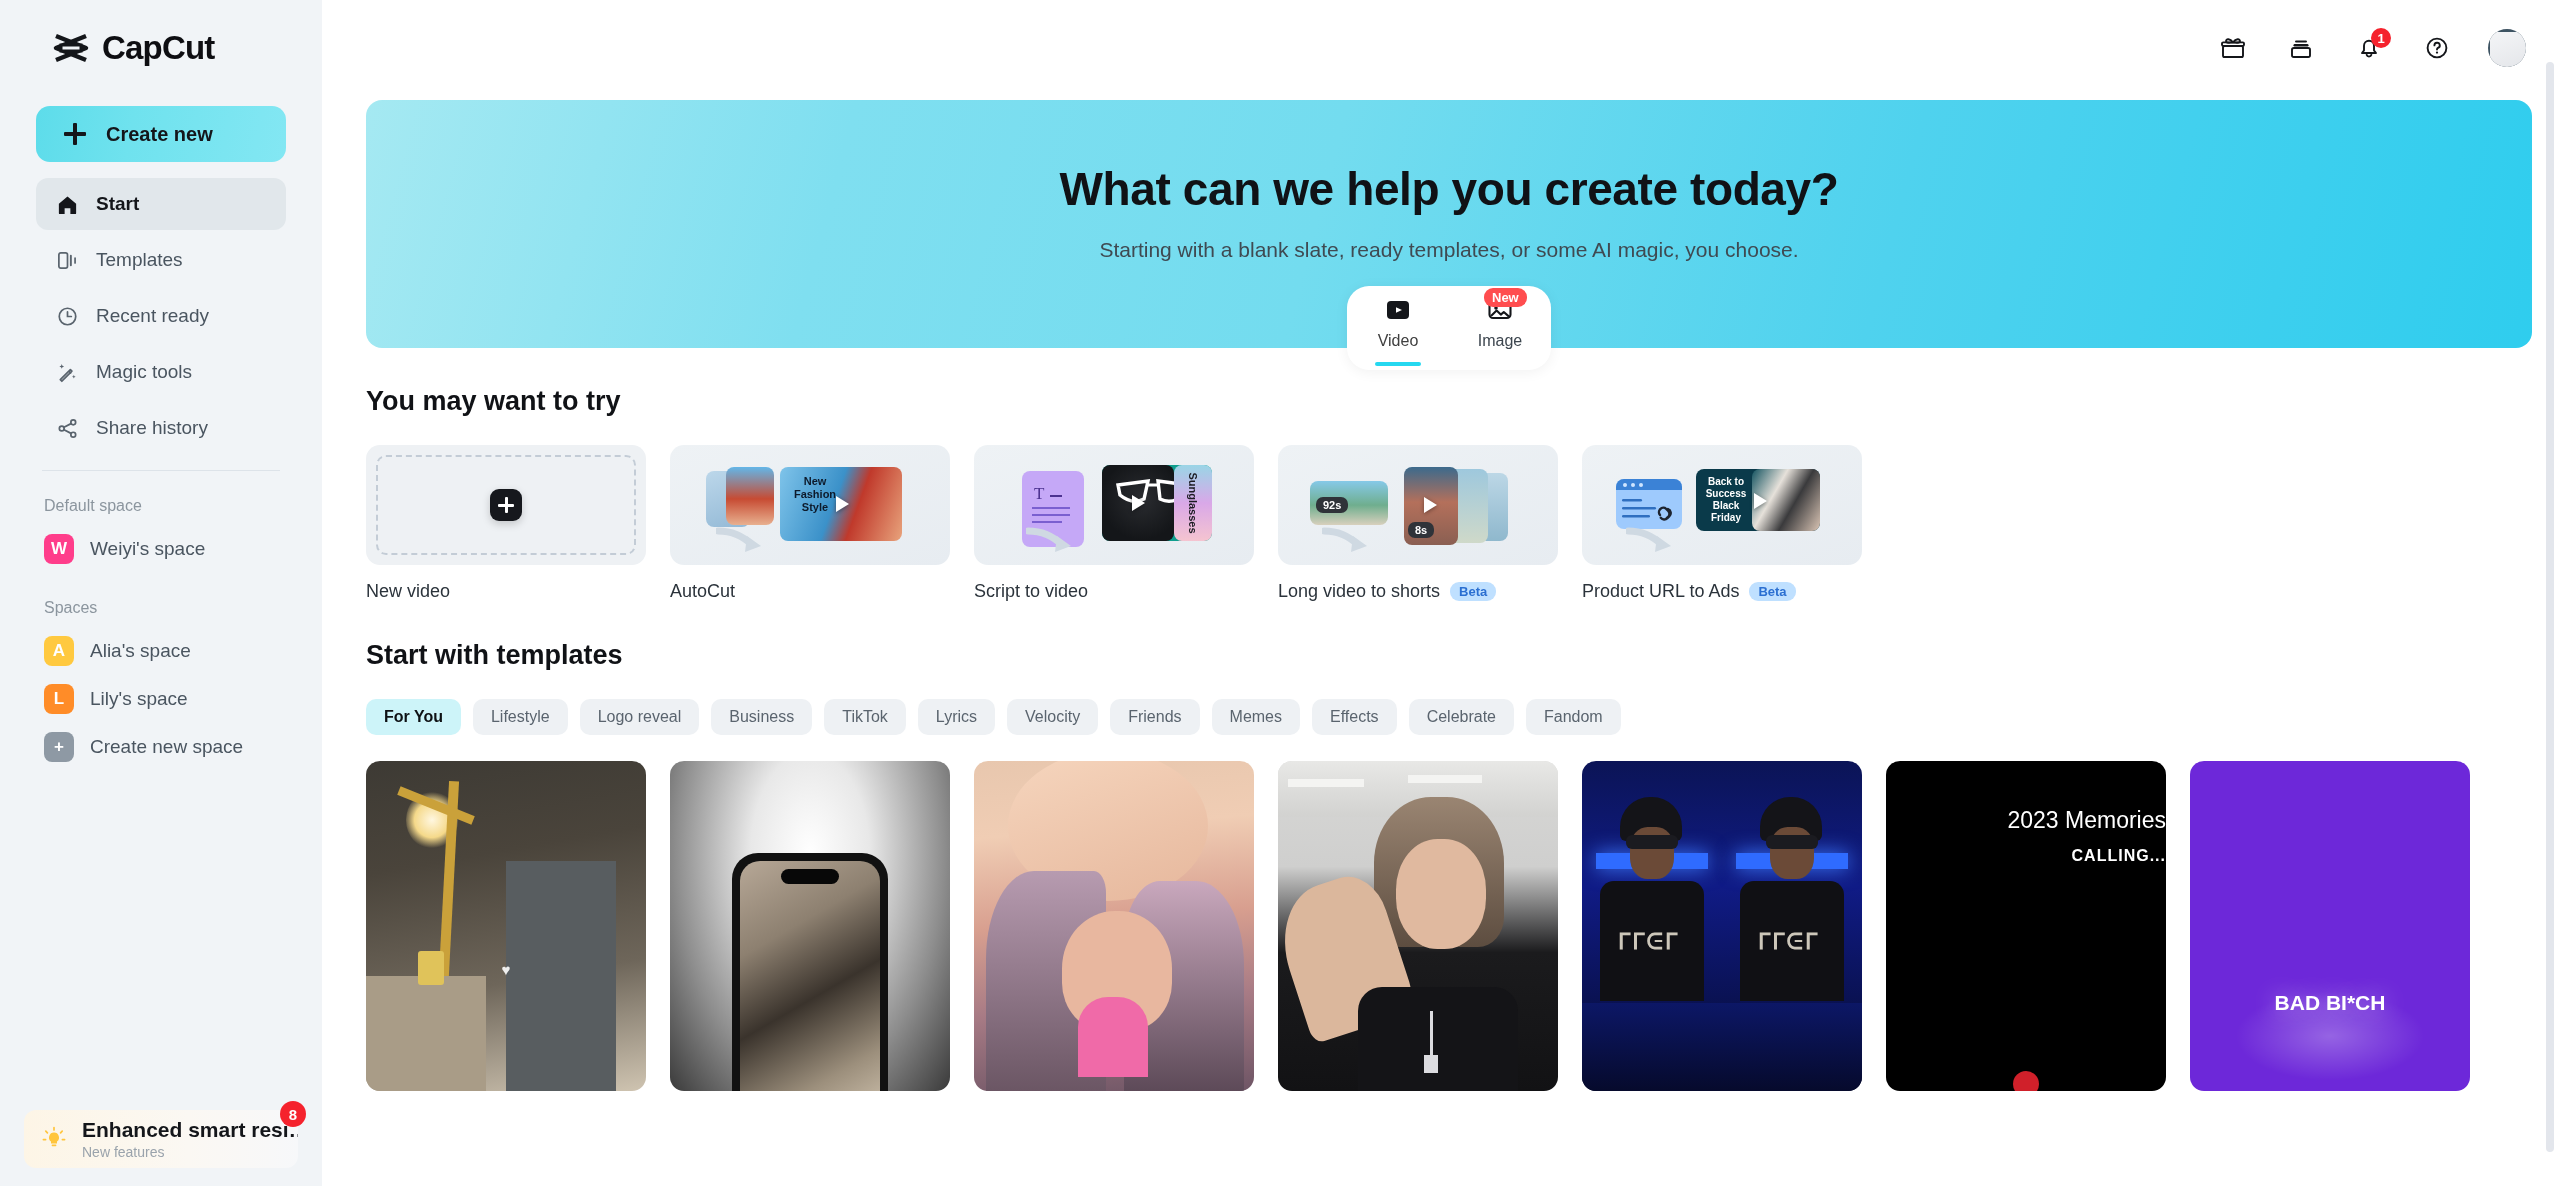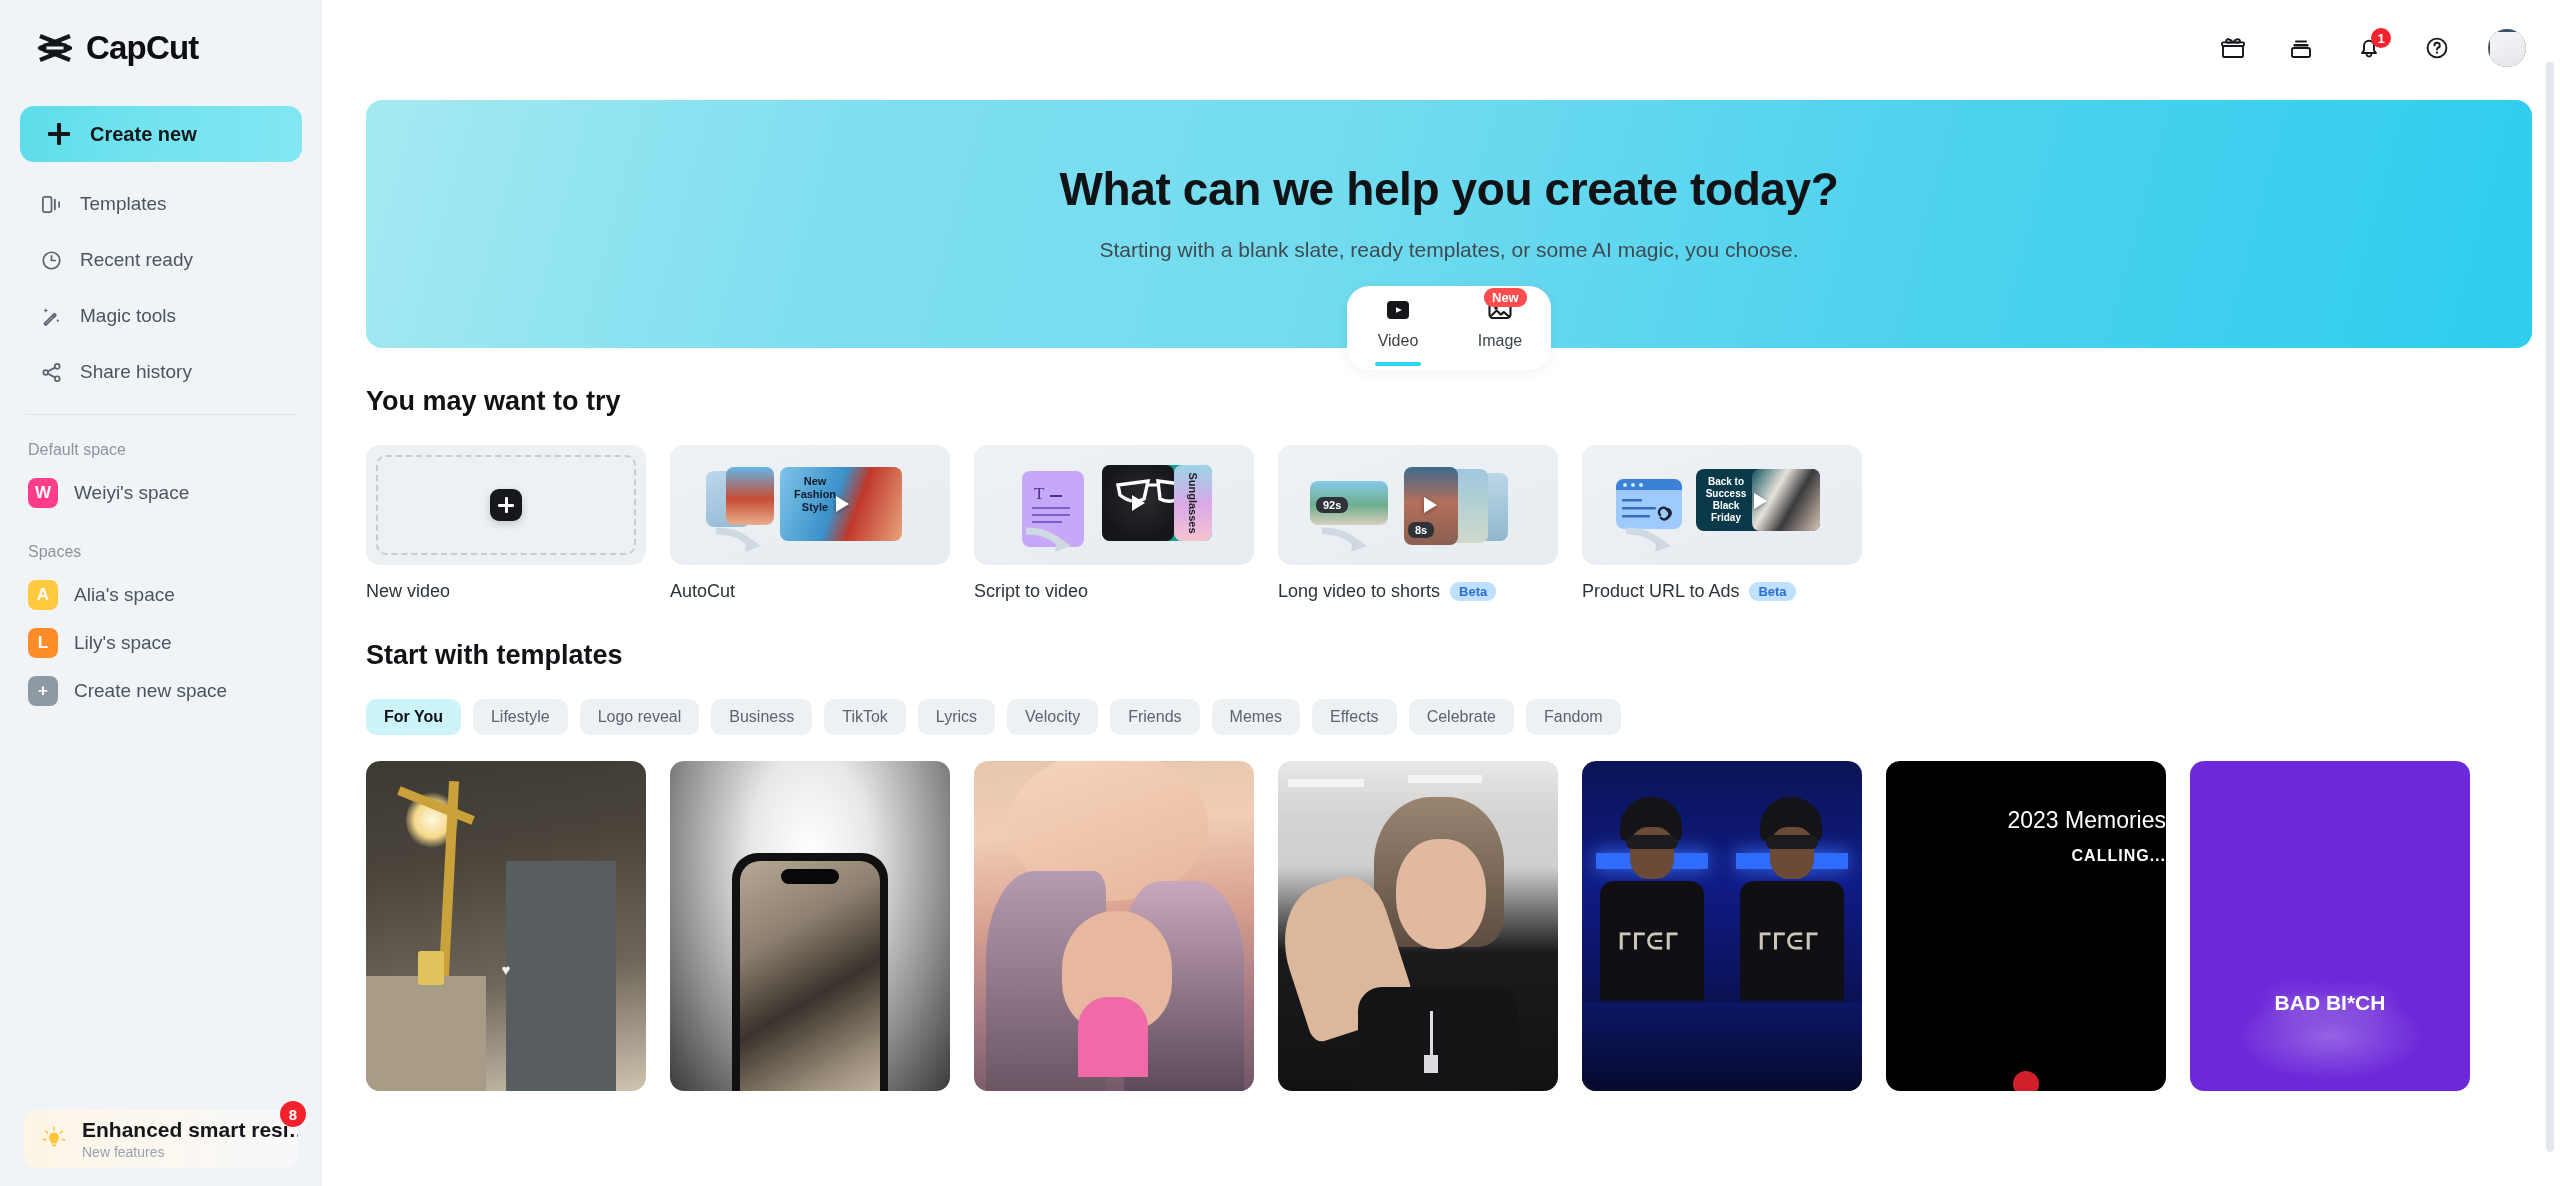--- a/index.html
+++ b/index.html
@@ -10,21 +10,21 @@
     font-family: "Liberation Sans", sans-serif;
     -webkit-font-smoothing: antialiased;
   }
   .app { display: flex; width: 2560px; height: 1186px; position: relative; }
 
   
   .sidebar {
     width: 322px; height: 1186px; flex: 0 0 322px;
     background: #f1f4f7;
     position: relative;
-    padding: 0 20px;
+    padding: 0 36px;
   }
   .logo-row { height: 96px; display: flex; align-items: center; padding-left: 14px; }
   .logo-mark { width: 42px; height: 42px; flex: 0 0 42px; }
   .logo-text {
     font-size: 33px; font-weight: 700; color: #0e0e12;
     letter-spacing: -0.8px; margin-left: 10px;
   }
 
   .create-new {
     height: 56px; border-radius: 14px;
@@ -220,20 +220,28 @@
       </span>
       <span class="logo-text">CapCut</span>
     </div>
 
     <div class="create-new">
       <span class="plus"></span>
       <span class="cn-label">Create new</span>
     </div>
 
     <nav class="nav">
+      <div class="nav-item active">
+        <span class="nav-icon">
+          <svg viewBox="0 0 24 24" width="23" height="23">
+              <path d="M3 11.2 12 3.6l9 7.6V21a1 1 0 0 1-1 1h-5v-6h-6v6H4a1 1 0 0 1-1-1z" fill="#14161a"></path>
+            </svg>
+        </span>
+        <span class="nav-label">Start</span>
+      </div>
       <div class="nav-item">
         <span class="nav-icon">
           <svg viewBox="0 0 24 24" width="23" height="23">
             <rect x="3" y="4" width="9" height="16" rx="2" fill="none" stroke="#5a646e" stroke-width="1.8"></rect>
             <rect x="14.5" y="6" width="2" height="12" rx="1" fill="#5a646e"></rect>
             <rect x="19" y="8.5" width="1.8" height="7" rx="0.9" fill="#5a646e"></rect>
           </svg>
         </span>
         <span class="nav-label">Templates</span>
       </div>

